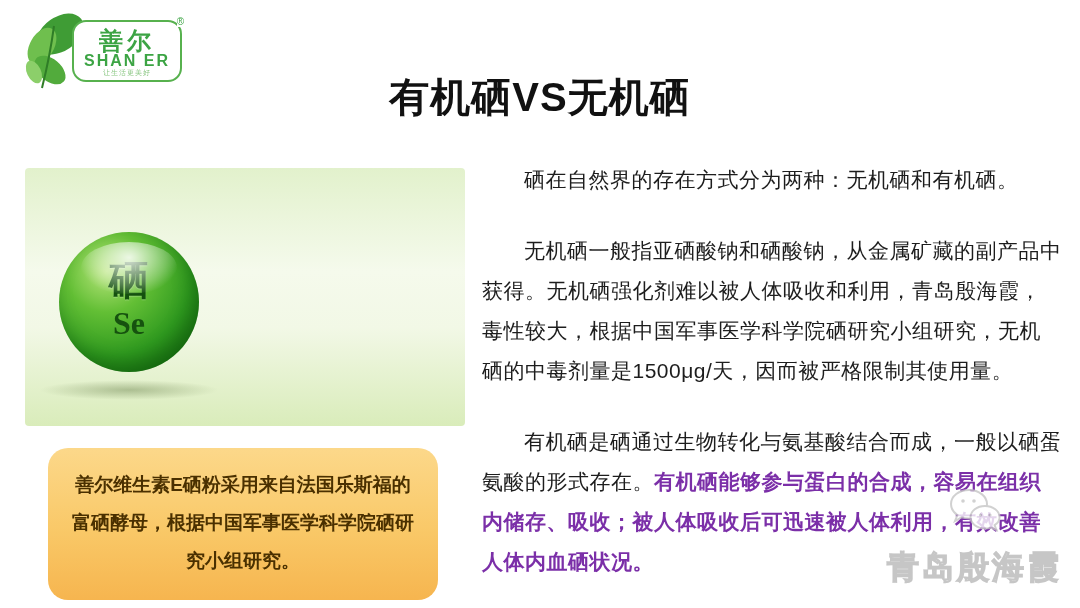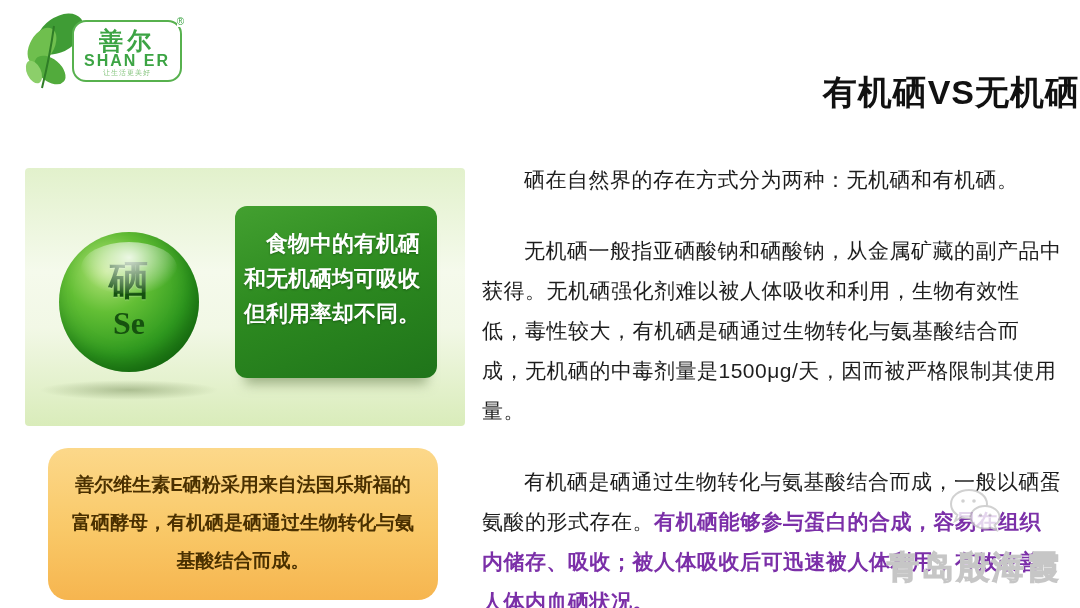--- a/index.html
+++ b/index.html
@@ -22,21 +22,21 @@
     padding-top:2px;
   }
   .logo-cn { color:#3ca444; font-weight:700; font-size:24px; line-height:26px; letter-spacing:4px; }
   .logo-en { color:#3ca444; font-weight:700; font-size:16px; letter-spacing:2px; line-height:14px; }
   .logo-tagline { color:#8bc784; font-size:7px; line-height:9px; letter-spacing:1px; }
   .logo-reg { position:absolute; right:-4px; top:-6px; color:#3ca444; font-size:10px; background:#fff; }
 
   
   .title {
     position:absolute; left:0; top:70px; width:1080px;
-    text-align:right; font-size:34px; font-weight:700; color:#111111;
+    text-align:center; font-size:40px; font-weight:700; color:#111111;
     letter-spacing:1px;
   }
 
   
   .card {
     position:absolute; left:25px; top:168px; width:440px; height:258px;
     border-radius:4px;
     background:linear-gradient(180deg,#e2f1cc 0%,#f5faec 40%,#f2f8e6 62%,#d9ecba 100%);
   }
   .sphere {
@@ -118,28 +118,27 @@
 
   <h1 class="title">有机硒VS无机硒</h1>
 
   <div class="card">
     <div class="sphere-shadow"></div>
     <div class="sphere">
       <div class="sphere-gloss"></div>
       <div class="sphere-cn">硒</div>
       <div class="sphere-se">Se</div>
     </div>
-    <div class="caption-box">食物中的有机硒和无机硒均可吸收但利用率却不同。</div>
   </div>
 
-  <div class="info-box">善尔维生素E硒粉采用来自法国乐斯福的富硒酵母，有机硒是硒通过生物转化与氨基酸结合而成。</div>
+  <div class="info-box">善尔维生素E硒粉采用来自法国乐斯福的富硒酵母，根据中国军事医学科学院硒研究小组研究。</div>
 
   <div class="article">
     <p>硒在自然界的存在方式分为两种：无机硒和有机硒。</p>
-    <p>无机硒一般指亚硒酸钠和硒酸钠，从金属矿藏的副产品中获得。无机硒强化剂难以被人体吸收和利用，生物有效性低，毒性较大，有机硒是硒通过生物转化与氨基酸结合而成，无机硒的中毒剂量是1500μg/天，因而被严格限制其使用量。</p>
+    <p>无机硒一般指亚硒酸钠和硒酸钠，从金属矿藏的副产品中获得。无机硒强化剂难以被人体吸收和利用，青岛殷海霞，毒性较大，根据中国军事医学科学院硒研究小组研究，无机硒的中毒剂量是1500μg/天，因而被严格限制其使用量。</p>
     <p><span>有机硒是硒通过生物转化与氨基酸结合而成，一般以硒蛋氨酸的形式存在。</span><span class="hl">有机硒能够参与蛋白的合成，容易在组织内储存、吸收；被人体吸收后可迅速被人体利用，有效改善人体内血硒状况。</span></p>
   </div>
 
   <div class="watermark">
     <svg class="wm-icon" viewBox="0 0 56 50">
       <g fill="#ffffff" stroke="#c6c6c6" stroke-width="2">
         <path d="M22 4 C12 4 4 10 4 18 c0 4.5 2.5 8.4 6.4 11 L8 35 l6.5-3.6 c2.3.7 4.9 1.1 7.5 1.1 10 0 18-6.3 18-14.3S32 4 22 4 Z"></path>
         <path d="M38 20 c-8 0-14.5 5-14.5 11.3 0 6.2 6.5 11.2 14.5 11.2 2.1 0 4.2-.3 6-.9 L49.5 44 l-1.9-4.8 c3.1-2 5-5.1 5-8 C52.6 25 46 20 38 20 Z"></path>
       </g>
       <g fill="#c6c6c6">

